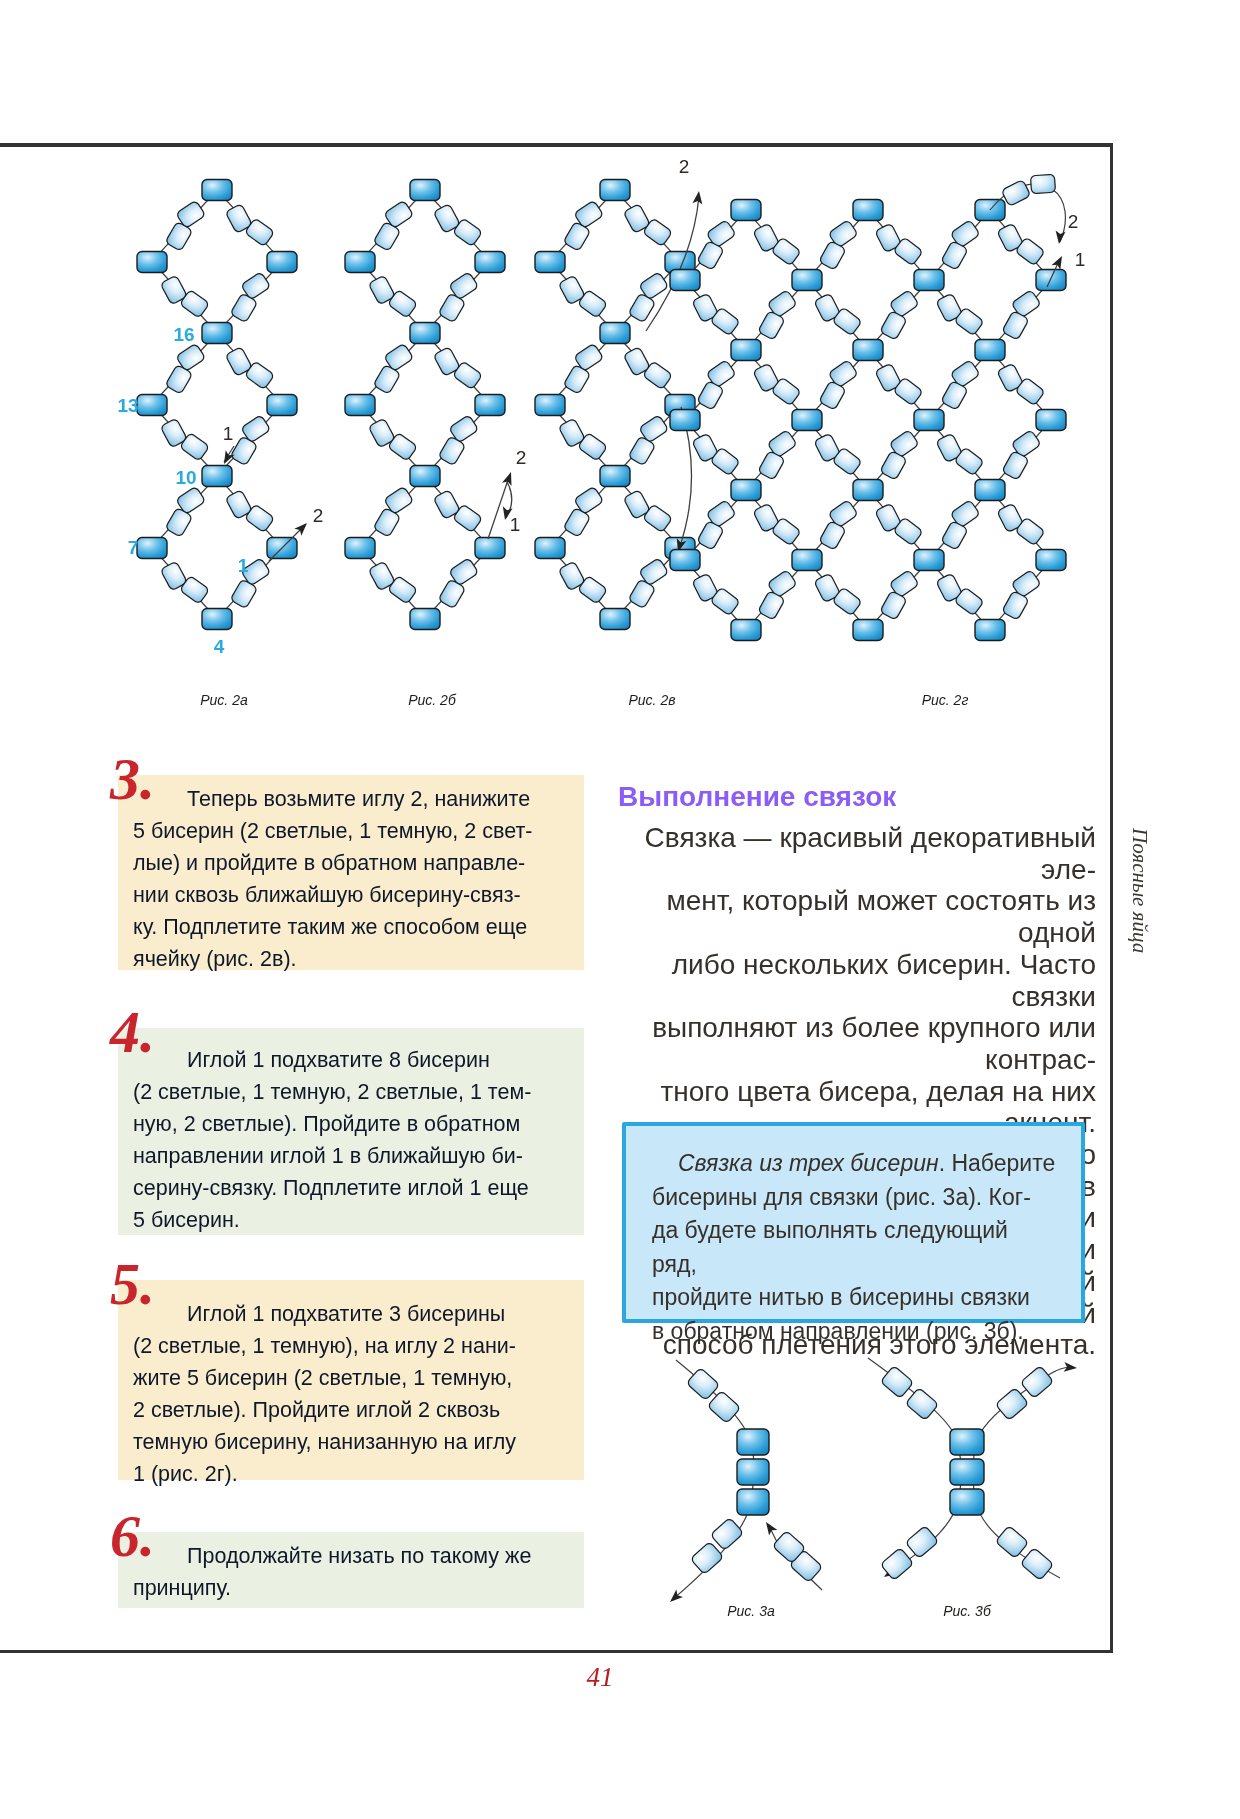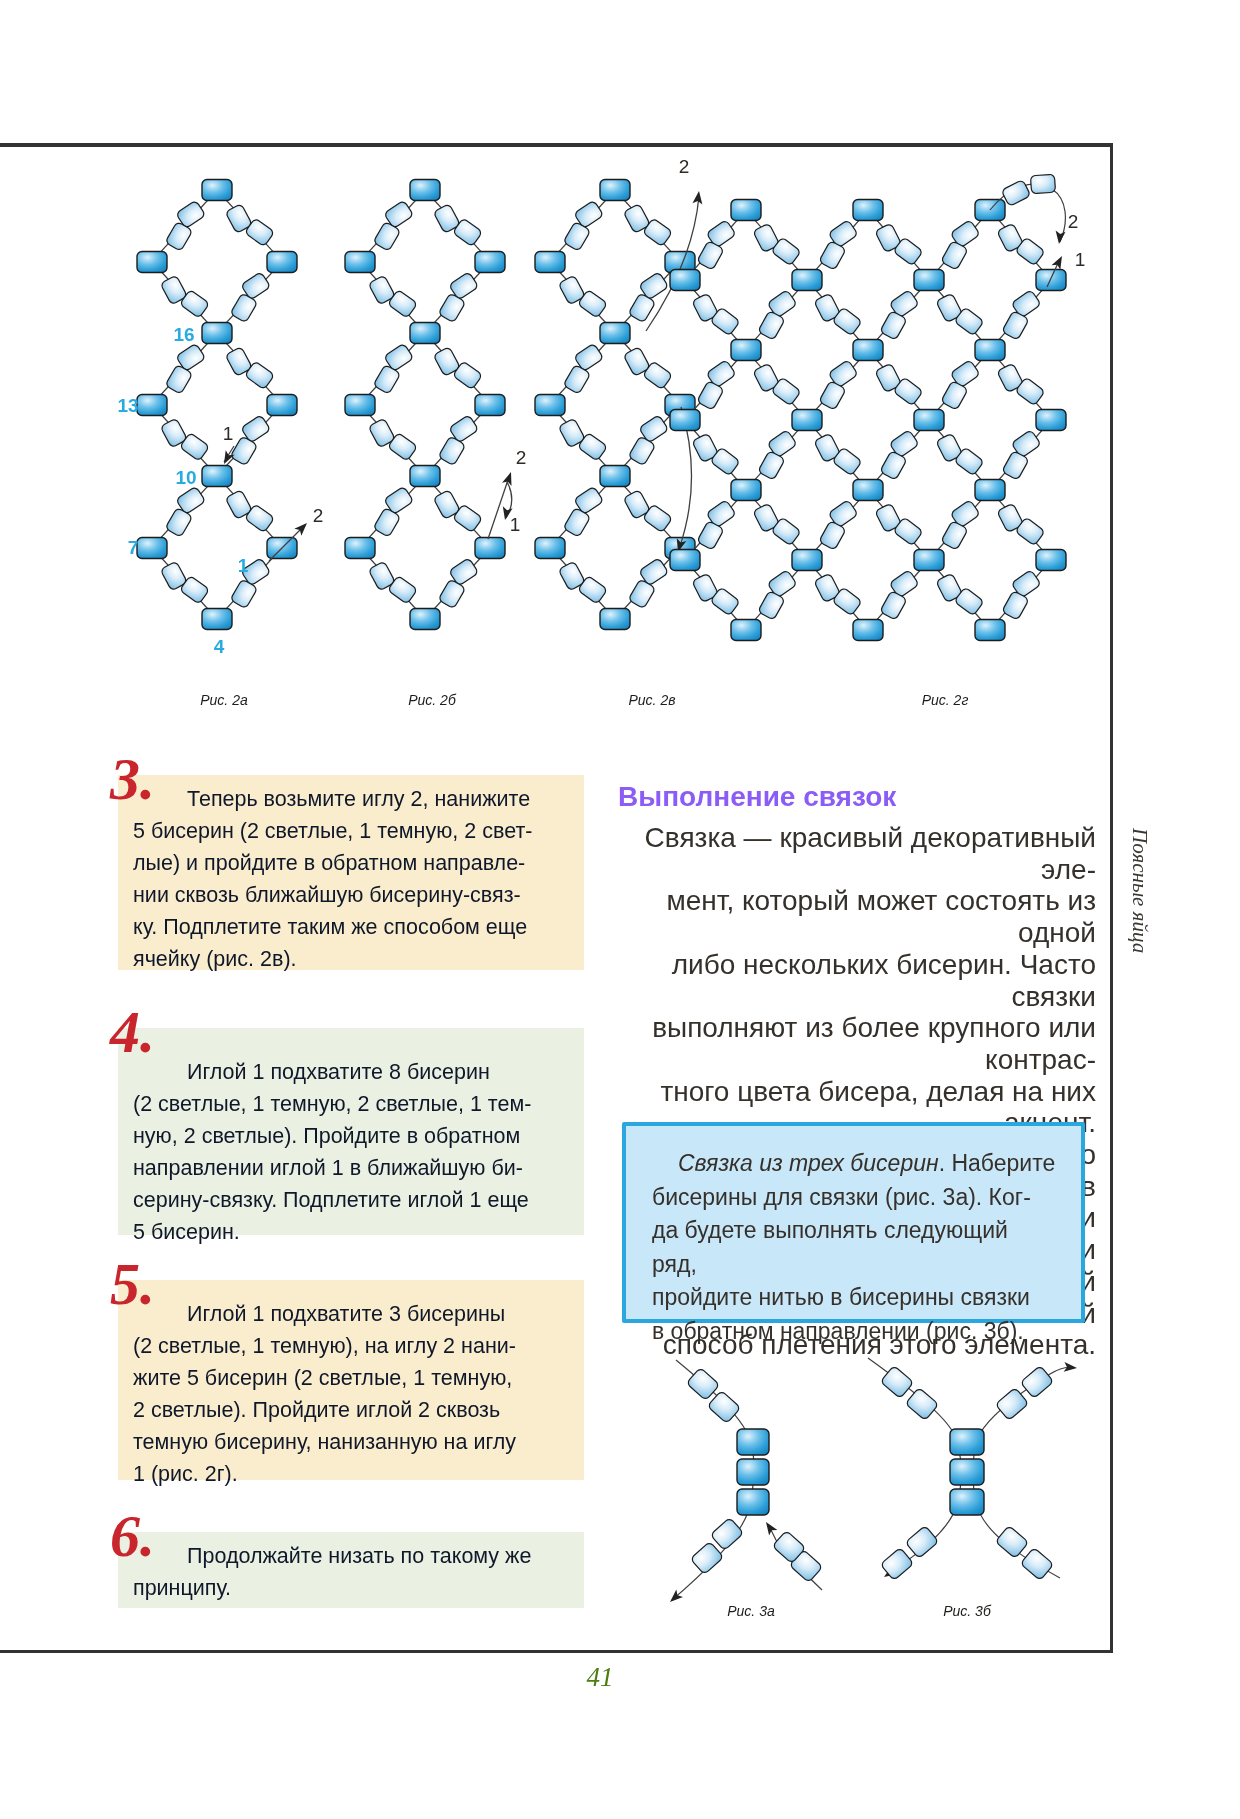--- a/index.html
+++ b/index.html
@@ -43,21 +43,21 @@
   #callout{
     left:622px;top:1122px;width:455px;height:193px;
     background:#c8e7f8;border:4px solid #2aa7df;border-radius:2px;
   }
   .co-first{margin:21px 22px 0 26px;text-indent:26px;font-size:23px;line-height:33.5px;}
   .co-lead{font-style:italic;}
   .co-lines{margin:0 22px 1px 26px;font-size:23px;line-height:33.5px;white-space:pre-line;}
   
   #page-number{
     left:556px;top:1662px;width:88px;text-align:center;
-    font-family:"Liberation Serif",serif;font-style:italic;font-size:27px;color:#4d7c0f;
+    font-family:"Liberation Serif",serif;font-style:italic;font-size:27px;color:#b91c1c;
   }
   #margin-title{
     left:1152px;top:828px;transform:rotate(90deg);transform-origin:0 0;
     font-family:"Liberation Serif",serif;font-style:italic;font-size:21px;
     color:#3a3632;white-space:nowrap;
   }
 </style>
 </head>
 <body>
 
@@ -436,21 +436,21 @@
   <div class="step-num">3.</div>
   <div class="step-text">Теперь возьмите иглу 2, нанижите
 5 бисерин (2 светлые, 1 темную, 2 свет-
 лые) и пройдите в обратном направле-
 нии сквозь ближайшую бисерину-связ-
 ку. Подплетите таким же способом еще
 ячейку (рис. 2в).</div>
 </div>
 <div class="step green" style="top:1028px;height:207px">
   <div class="step-num">4.</div>
-  <div class="step-text" style="padding-top:28px">Иглой 1 подхватите 8 бисерин
+  <div class="step-text" style="padding-top:16px">Иглой 1 подхватите 8 бисерин
 (2 светлые, 1 темную, 2 светлые, 1 тем-
 ную, 2 светлые). Пройдите в обратном
 направлении иглой 1 в ближайшую би-
 серину-связку. Подплетите иглой 1 еще
 5 бисерин.</div>
 </div>
 <div class="step cream" style="top:1280px;height:200px">
   <div class="step-num">5.</div>
   <div class="step-text" style="padding-top:18px">Иглой 1 подхватите 3 бисерины
 (2 светлые, 1 темную), на иглу 2 нани-

